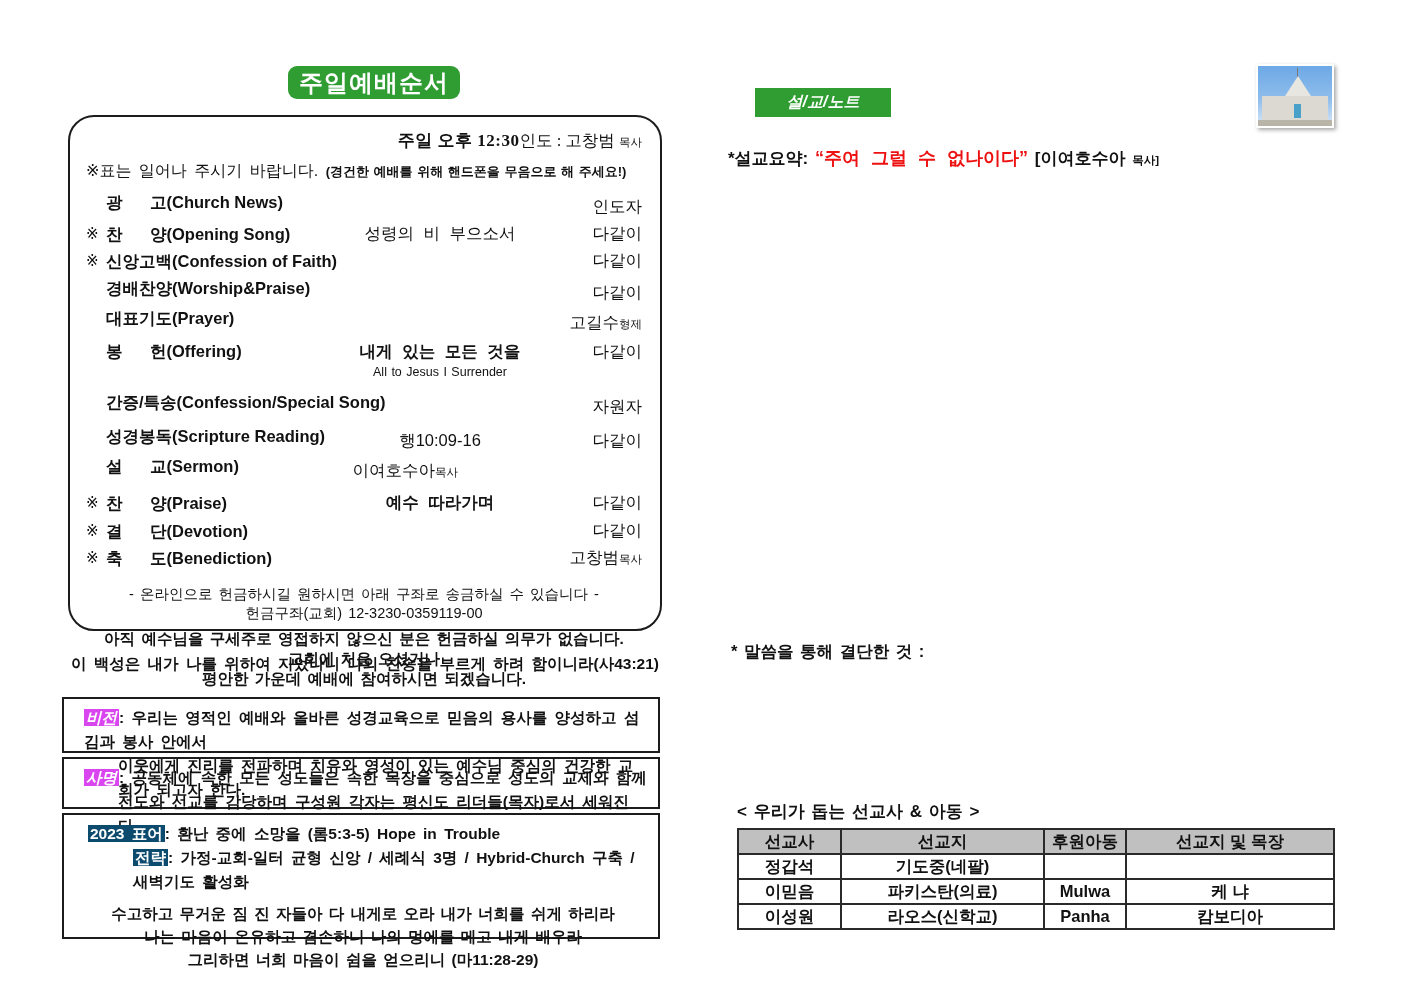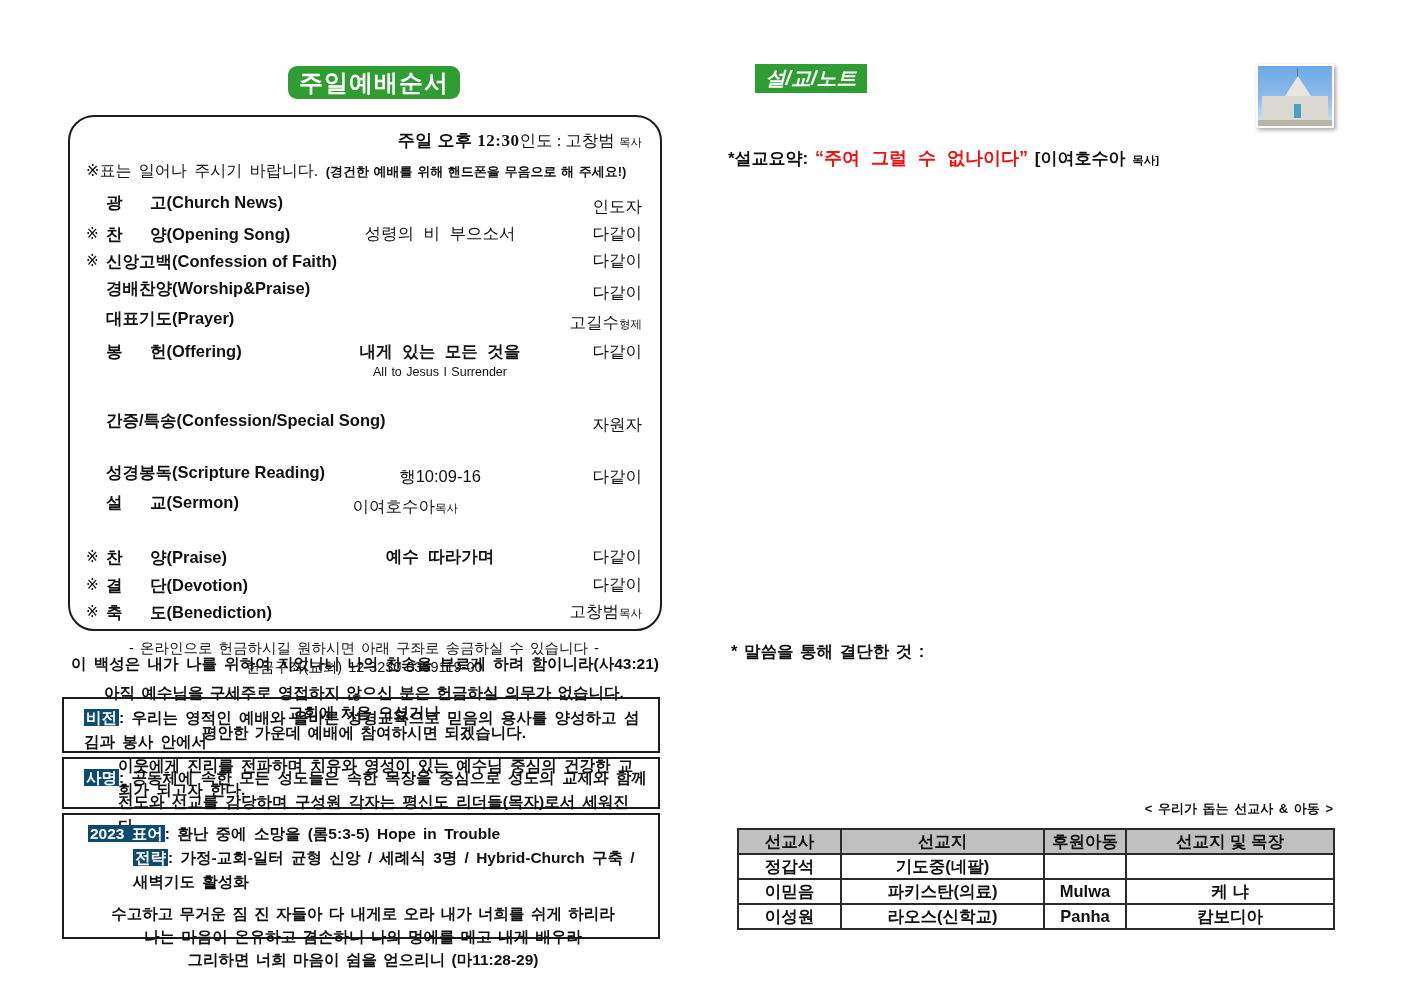--- a/index.html
+++ b/index.html
@@ -9,21 +9,21 @@
     overflow:hidden;
   }
   .abs{position:absolute;}
 
   
   .banner{
     background:#2f9d32;color:#fff;font-weight:bold;text-align:center;
     display:flex;align-items:center;justify-content:center;
   }
   .l-banner{left:288px;top:66px;width:172px;height:33px;font-size:24px;letter-spacing:1px;border-radius:9px;}
-  .r-banner{left:755px;top:64px;width:112px;height:29px;font-size:20px;font-style:italic;letter-spacing:0px;}
+  .r-banner{left:755px;top:88px;width:136px;height:29px;font-size:16px;font-style:italic;letter-spacing:0px;}
 
   
   .photo{
     left:1256px;top:64px;width:78px;height:64px;background:#fff;
     box-shadow:2px 2px 4px rgba(0,0,0,.35);padding:2px;box-sizing:border-box;
   }
   .photo .sky{position:relative;width:100%;height:100%;overflow:hidden;
     background:linear-gradient(#6da9e6 0%,#8fbdec 55%,#d8e8f7 100%);}
   .photo .roof{position:absolute;left:18px;top:10px;width:0;height:0;
     border-left:22px solid transparent;border-right:22px solid transparent;
@@ -39,21 +39,21 @@
     border-radius:26px;box-sizing:border-box;padding:12px 18px 0 16px;
   }
   .w-head{display:flex;justify-content:flex-end;align-items:baseline;font-size:17px;font-family:Liberation Serif, serif;}
   .w-time{font-weight:bold;letter-spacing:.5px;}
   .w-leader{font-size:16.5px;}
   .suffix{font-size:11.5px;}
   .w-notice{margin-top:9px;font-size:16px;word-spacing:3px;}
   .w-notice .sub{font-size:13px;font-weight:bold;word-spacing:1px;}
   .w-rows{margin-top:10px;}
   .w-row{display:flex;align-items:baseline;margin-top:6.5px;font-size:16.5px;line-height:20px;}
-  .w-row.gap{margin-top:28px;gap:13px;}
+  .w-row.gap{margin-top:10px;gap:13px;}
   .w-row.tall{align-items:flex-start;}
   .w-item{width:262px;font-weight:bold;display:flex;}
   .w-star{display:inline-block;width:20px;font-weight:normal;font-size:15px;flex:none;}
   .w-name{white-space:pre;}
   .w-mid{flex:1;text-align:center;word-spacing:5px;display:flex;flex-direction:column;align-items:center;}
   .w-song.bold{font-weight:bold;}
   .w-song.red{color:#ee1111;font-weight:bold;font-size:17.5px;}
   .w-sub{font-size:12.5px;word-spacing:1px;margin-top:1px;}
   .w-note{font-size:12px;word-spacing:0;margin-bottom:1px;}
   .w-by{width:110px;text-align:right;white-space:nowrap;}
@@ -62,34 +62,34 @@
   .w-foot .newcomer{margin-top:6px;font-weight:bold;font-size:15.5px;line-height:20px;}
 
   
   .verse{left:68px;top:654px;width:594px;text-align:center;font-weight:bold;
     font-size:15.5px;word-spacing:3px;}
 
   
   .stmt{left:62px;width:598px;border:2px solid #1c1c1c;box-sizing:border-box;
     padding:7px 10px 0 20px;font-size:15.5px;font-weight:bold;word-spacing:3px;line-height:24px;}
   .stmt .chip{color:#fff;padding:0 2px;font-weight:bold;}
-  .chip.green{background:#0c4a6e;}
+  .chip.green{background:#d946ef;font-style:italic;}
   .chip.blue{background:#0c4a6e;}
   .stmt .cont{padding-left:34px;}
   #vision-box{top:697px;height:56px;}
   #mission-box{top:757px;height:52px;}
   #motto-box{top:813px;height:126px;padding-left:24px;}
   #motto-box .strategy{padding-left:45px;}
   #motto-box .mquote{margin-top:8px;text-align:center;line-height:23px;word-spacing:2px;padding-right:10px;}
 
   
   .summary{left:728px;top:146px;font-size:17px;font-weight:bold;white-space:nowrap;word-spacing:2px;}
   .summary .red{color:#ee1111;font-size:18px;word-spacing:6px;}
   .decision{left:731px;top:641px;font-size:16.5px;font-weight:bold;word-spacing:2px;}
-  .t-title{left:737px;top:800px;width:596px;text-align:right;font-weight:bold;font-size:13px;word-spacing:2px;}
+  .t-title{left:737px;top:800px;width:596px;text-align:left;font-weight:bold;font-size:17px;word-spacing:2px;}
   .m-table{left:737px;top:828px;}
   .m-table table{border-collapse:collapse;table-layout:fixed;width:596px;}
   .m-table td,.m-table th{border:2px solid #2a2a2a;height:23px;text-align:center;
     font-size:16.5px;font-weight:bold;padding:0 2px;overflow:hidden;}
   .m-table th{background:#c0c0c0;}
 </style>
 </head>
 <body>
 
 <div class="abs banner l-banner">주일예배순서</div>

